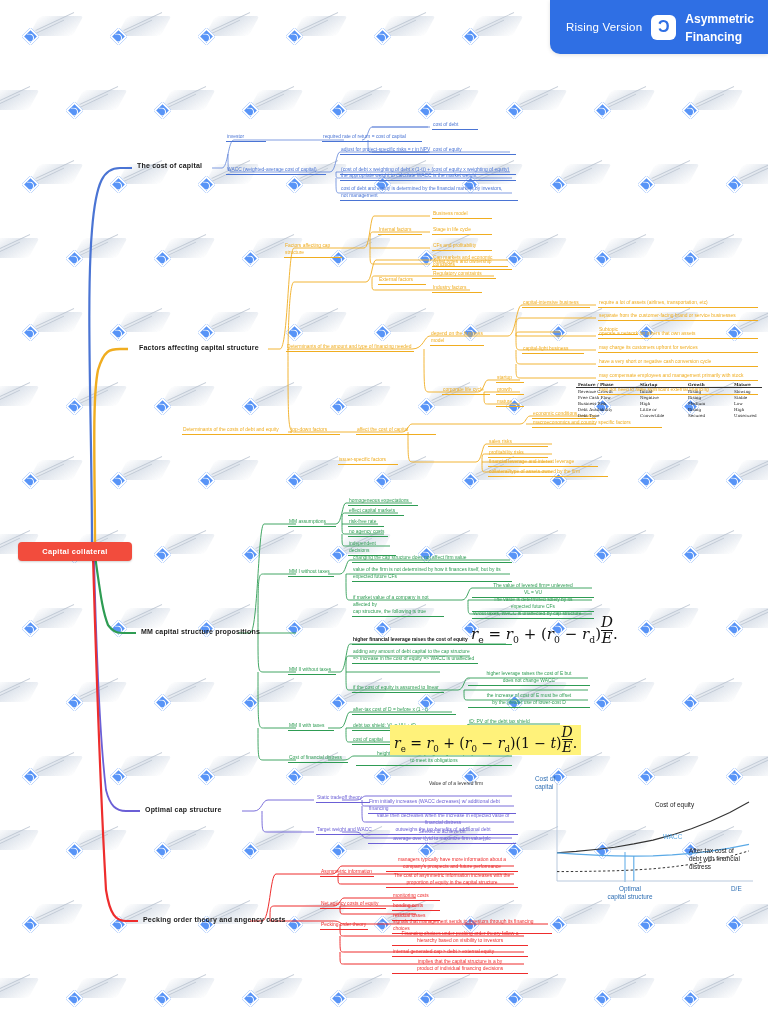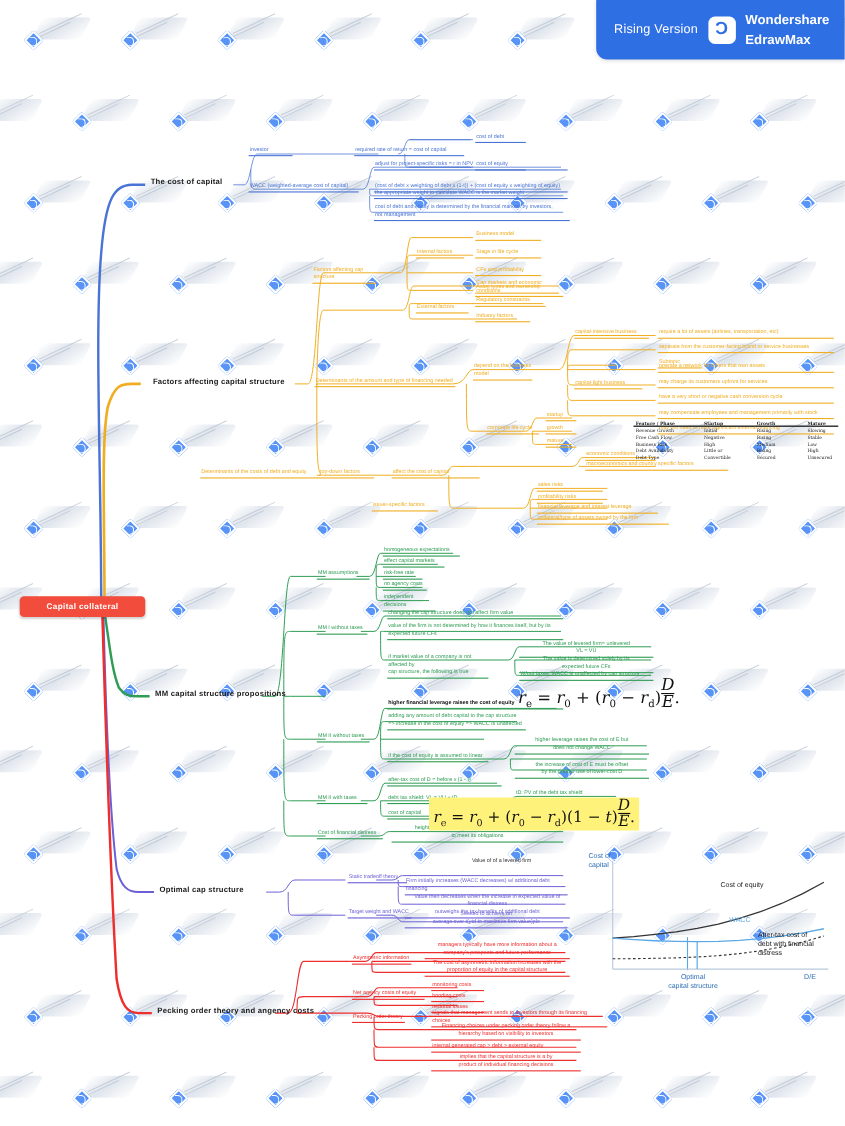--- a/index.html
+++ b/index.html
@@ -610,22 +610,22 @@
     <div class="wm" style="left: 684px; top: 984px;">
       <span class="streak"></span>
       <span class="dia"></span>
     </div>
   </div>
 
 <div id="trial-banner">
   <span class="tv">Rising Version</span>
   <span class="logo-badge">Ɔ</span>
   <span>
-    <span class="brand">Wondershare</span><br>
-    <span class="brand">EdrawMax</span>
+    <span class="brand">Asymmetric</span><br>
+    <span class="brand">Financing</span>
   </span>
 </div>
 
 <div id="map">
 
 <svg id="edges" viewBox="0 0 768 1024">
   <g fill="none" stroke-width="1.5">
 
     <path d="M92 548 C 92 430 86 300 92 230 C 96 180 104 168 120 168 L132 168" stroke="#4a74d4" stroke-width="2.2"></path>
 

